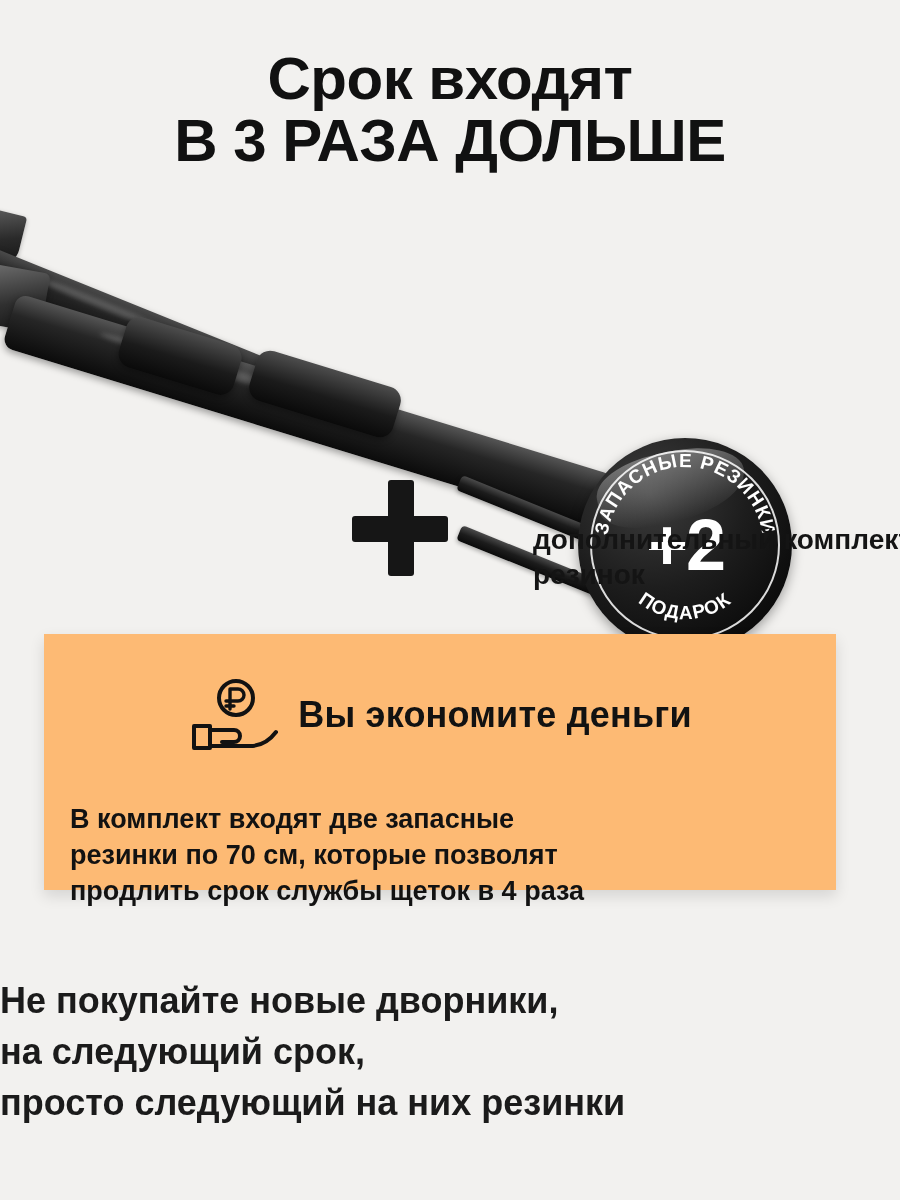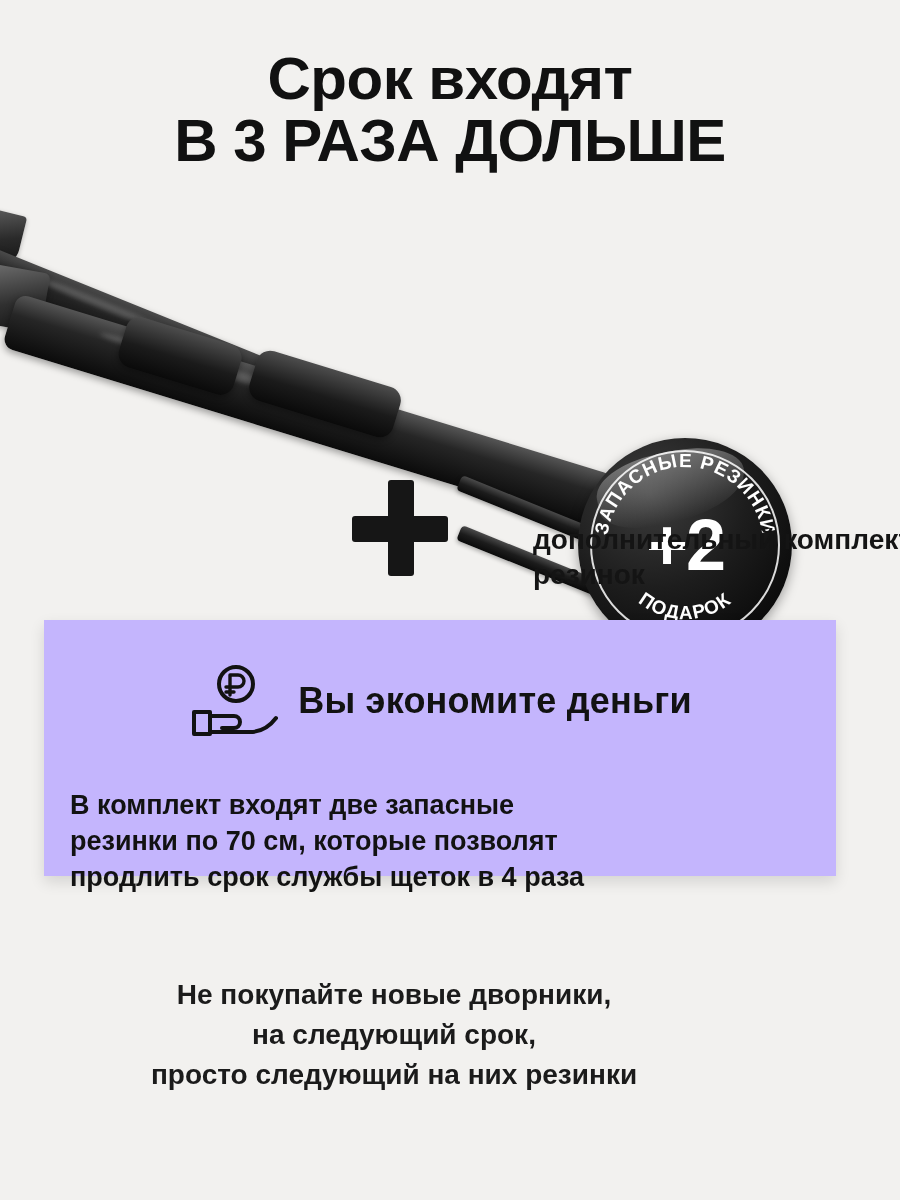--- a/index.html
+++ b/index.html
@@ -213,24 +213,24 @@
     border-radius: 4px;
     box-shadow: 0 2px 4px rgba(0,0,0,0.3);
   }
   .refill-1 { left: 452px; top: 332px; transform: rotate(22deg); }
   .refill-2 { left: 452px; top: 382px; transform: rotate(22deg); }
 
   
   .yellow-box {
     position: absolute;
     left: 44px;
-    top: 620px;
+    top: 634px;
     width: 792px;
     height: 256px;
-    background: #c4b5fd;
+    background: #fdba74;
     box-shadow: 0 6px 14px rgba(0,0,0,0.12);
   }
   .yellow-head {
     position: absolute;
     left: 0;
     top: 42px;
     width: 792px;
     display: flex;
     align-items: center;
     justify-content: center;
@@ -260,23 +260,23 @@
     box-sizing: border-box;
   }
   .yellow-body span { display: block; }
 
   
   .footer-text {
     position: absolute;
     left: 0;
     top: 975px;
     width: 788px;
-    text-align: center;
+    text-align: left;
     color: #1b1b1b;
-    font-size: 28px;
+    font-size: 36px;
     font-weight: bold;
     line-height: 1.42;
   }
   .footer-text span { display: block; }
 </style>
 </head>
 <body>
 
 <div class="page">
 

